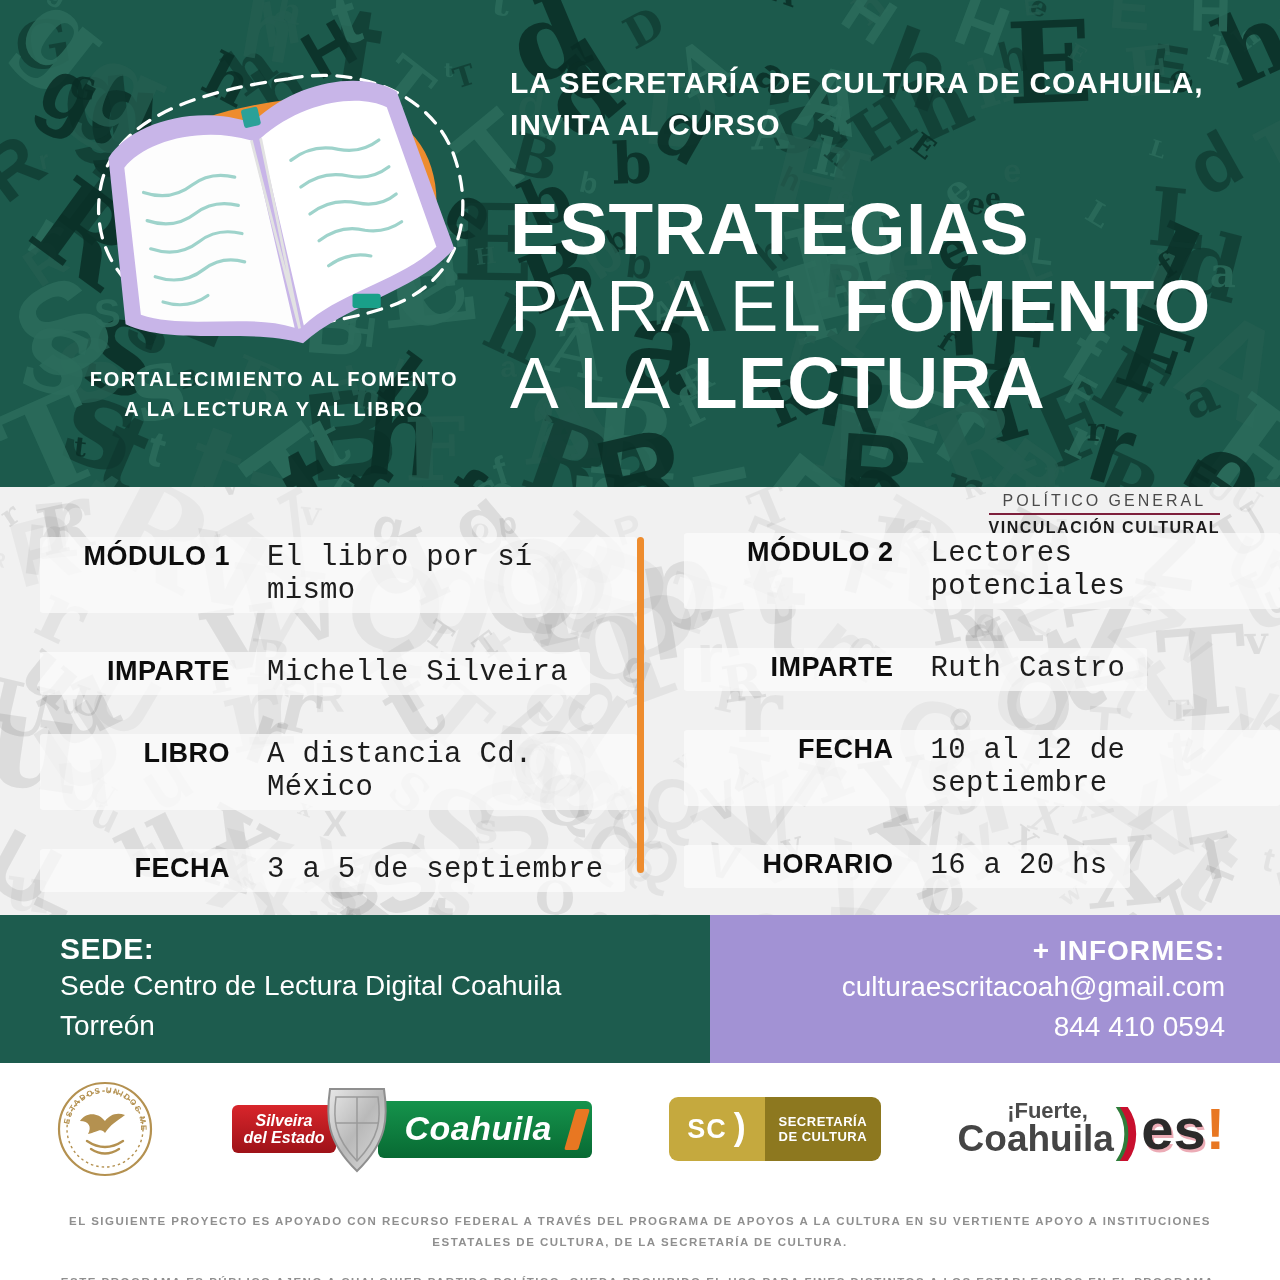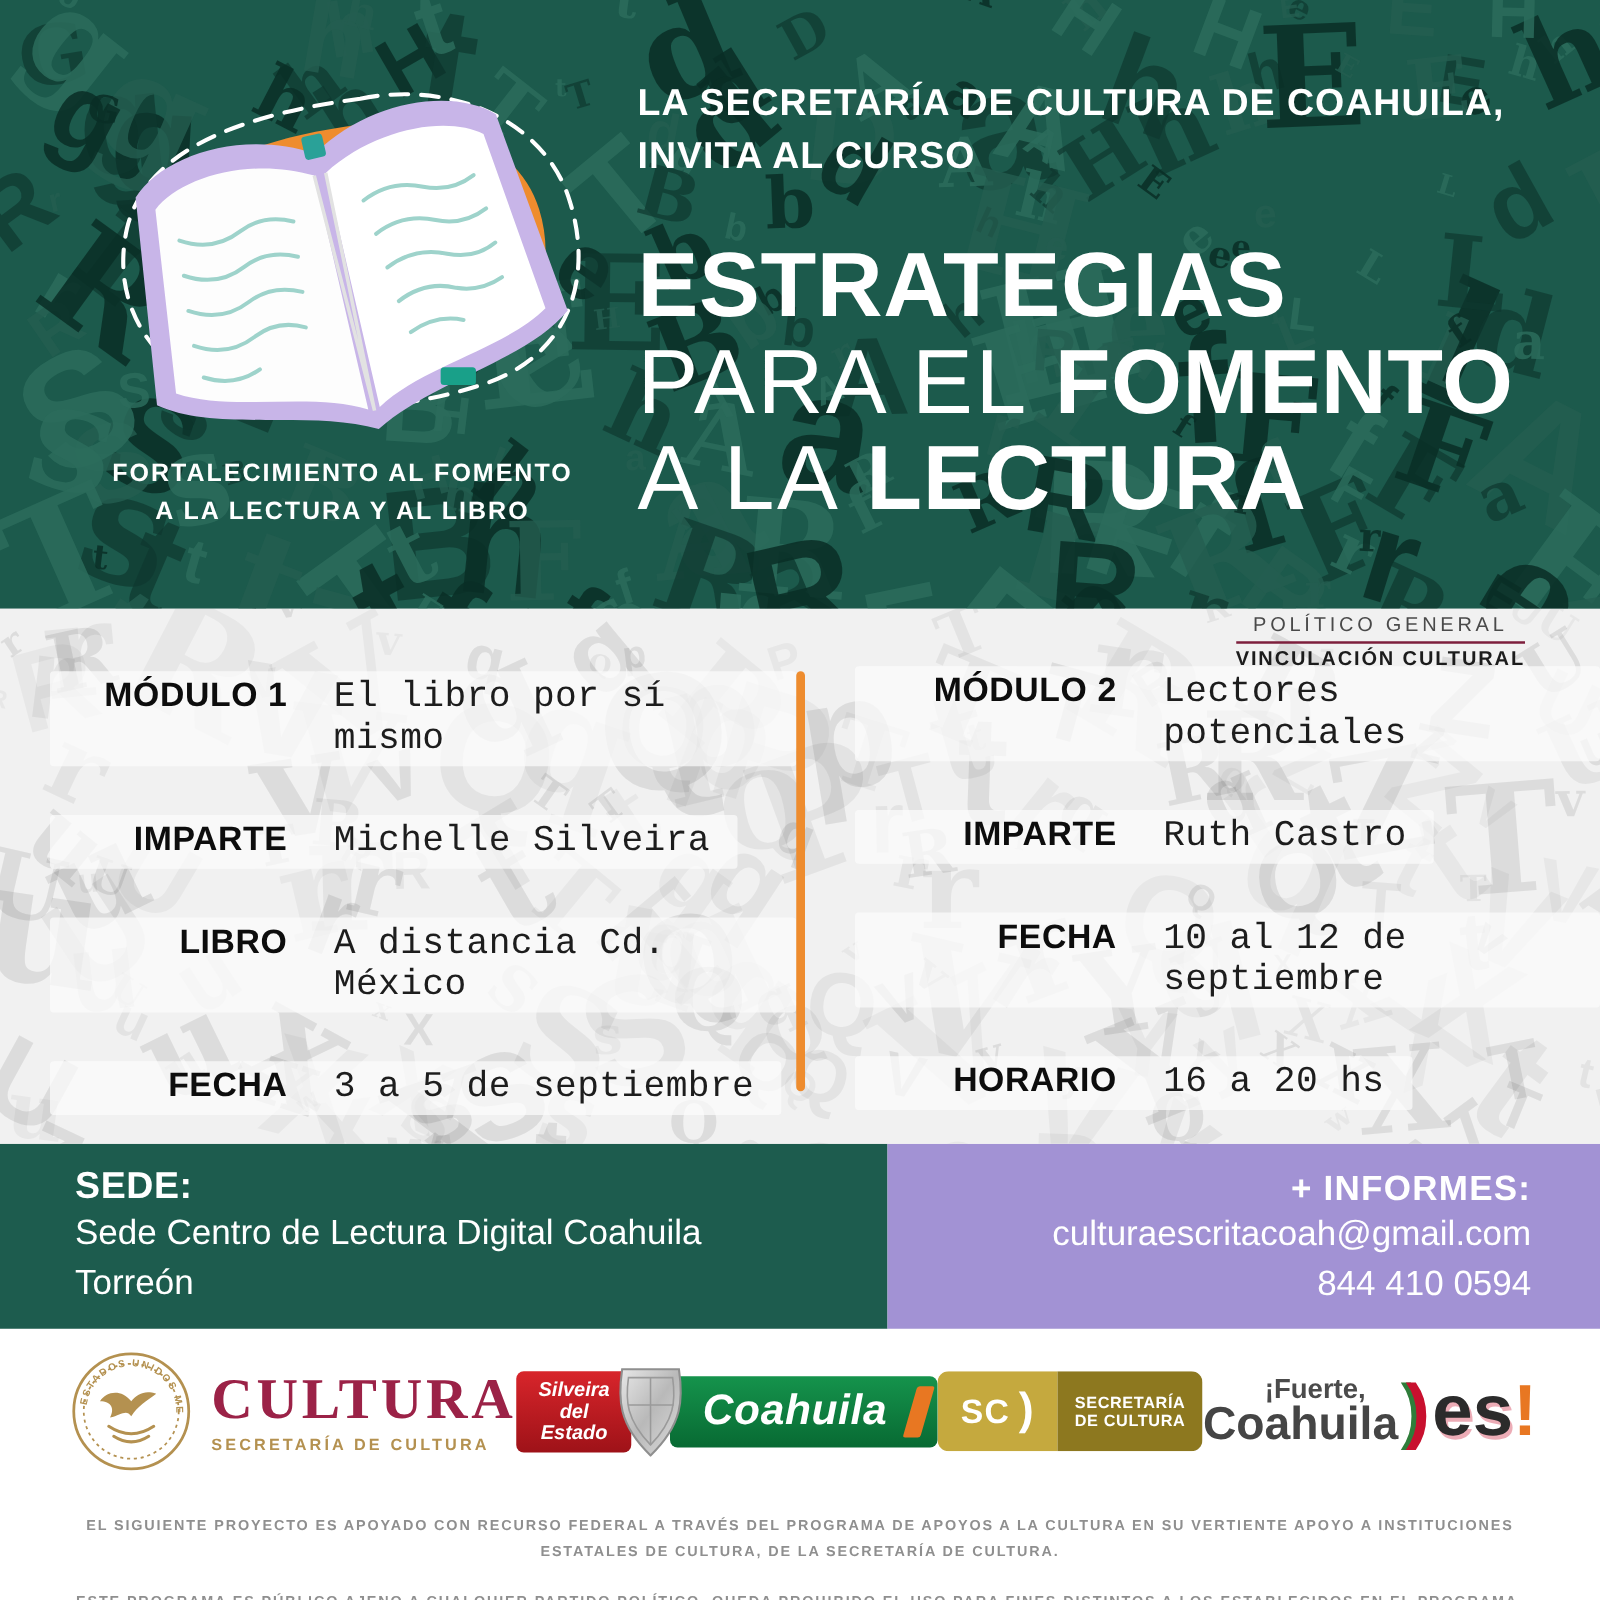--- a/index.html
+++ b/index.html
@@ -671,24 +671,20 @@
           </defs>
         <circle cx="50" cy="50" r="46" fill="none" stroke="#b49150" stroke-width="2.2"></circle>
         <circle cx="50" cy="50" r="38" fill="none" stroke="#b49150" stroke-width="1.4" stroke-dasharray="2.5 3"></circle>
         <text font-size="8" fill="#b49150" font-weight="bold" letter-spacing="1.5">
           <textPath href="#sealArc" startOffset="4%">ESTADOS UNIDOS MEXICANOS</textPath>
         </text>
         <path d="M 50,42 C 42,32 30,34 25,42 C 34,42 37,48 33,55 C 42,53 46,48 50,54
                  C 55,46 62,42 70,36 C 61,33 55,36 50,42 Z" fill="#b49150"></path>
         <path d="M 32,62 q 18,12 36,0 M 36,70 q 14,9 28,0" fill="none" stroke="#b49150" stroke-width="2.4" stroke-linecap="round"></path>
       </svg>
-      <div class="cultura-text">
-        <div class="cultura-title">CULTURA</div>
-        <div class="cultura-sub">SECRETARÍA DE CULTURA</div>
-      </div>
     </div>
 
     <div class="logo">
       <div class="gob-box">
         <div>Silveira</div>
         <div>del Estado</div>
       </div>
       <svg class="shield" width="70" height="92" viewBox="0 0 70 92">
         <defs>
           <linearGradient id="silver" x1="0" y1="0" x2="1" y2="1">

